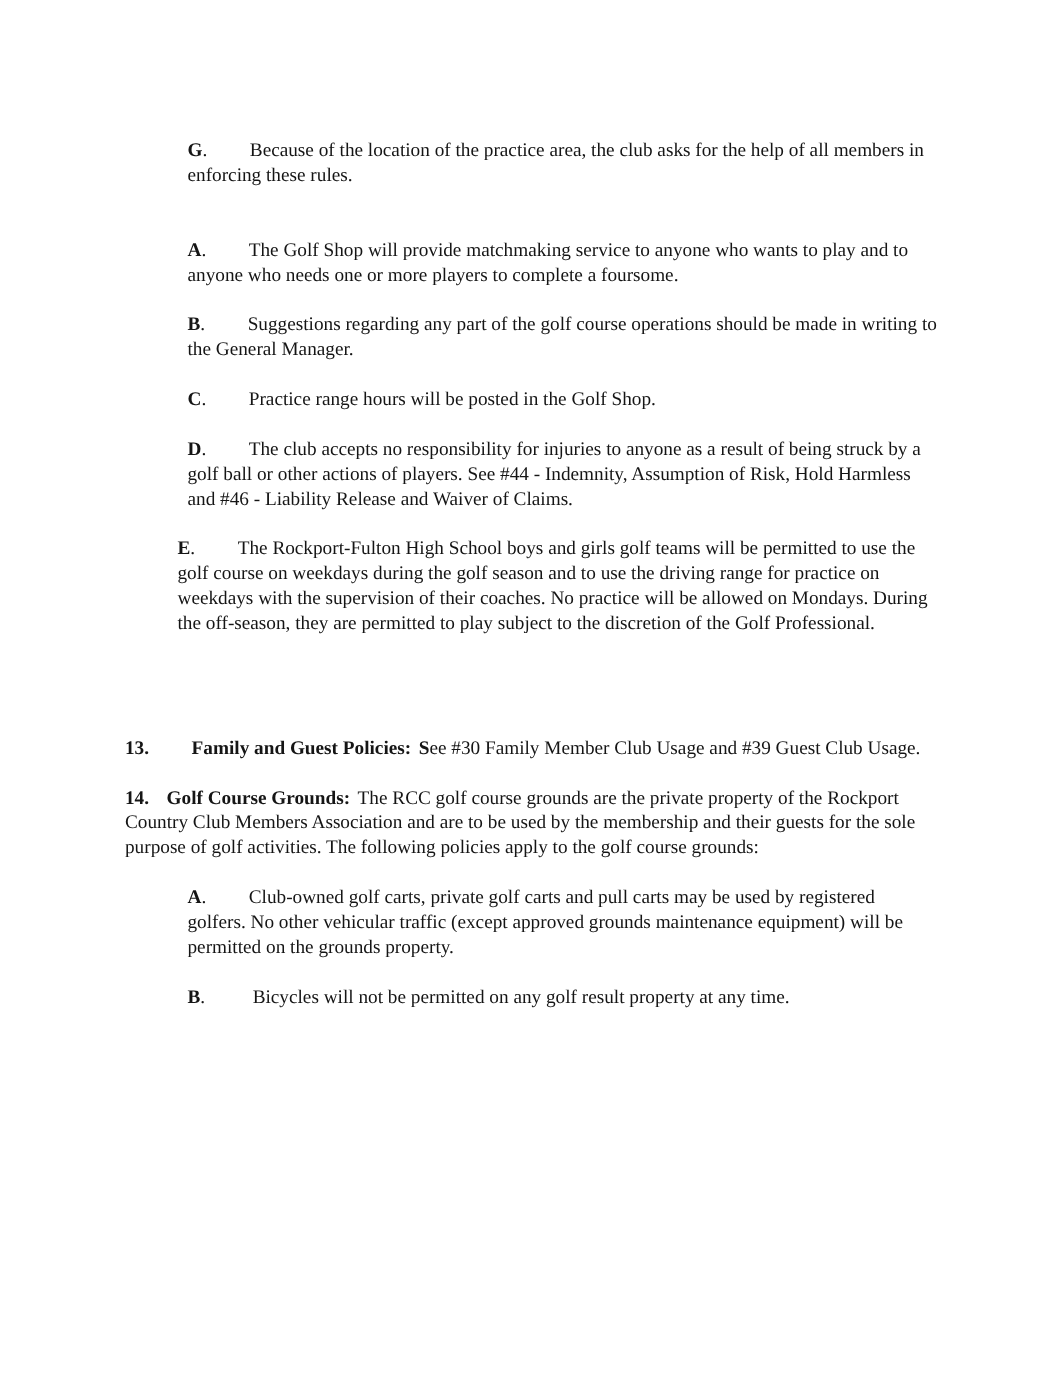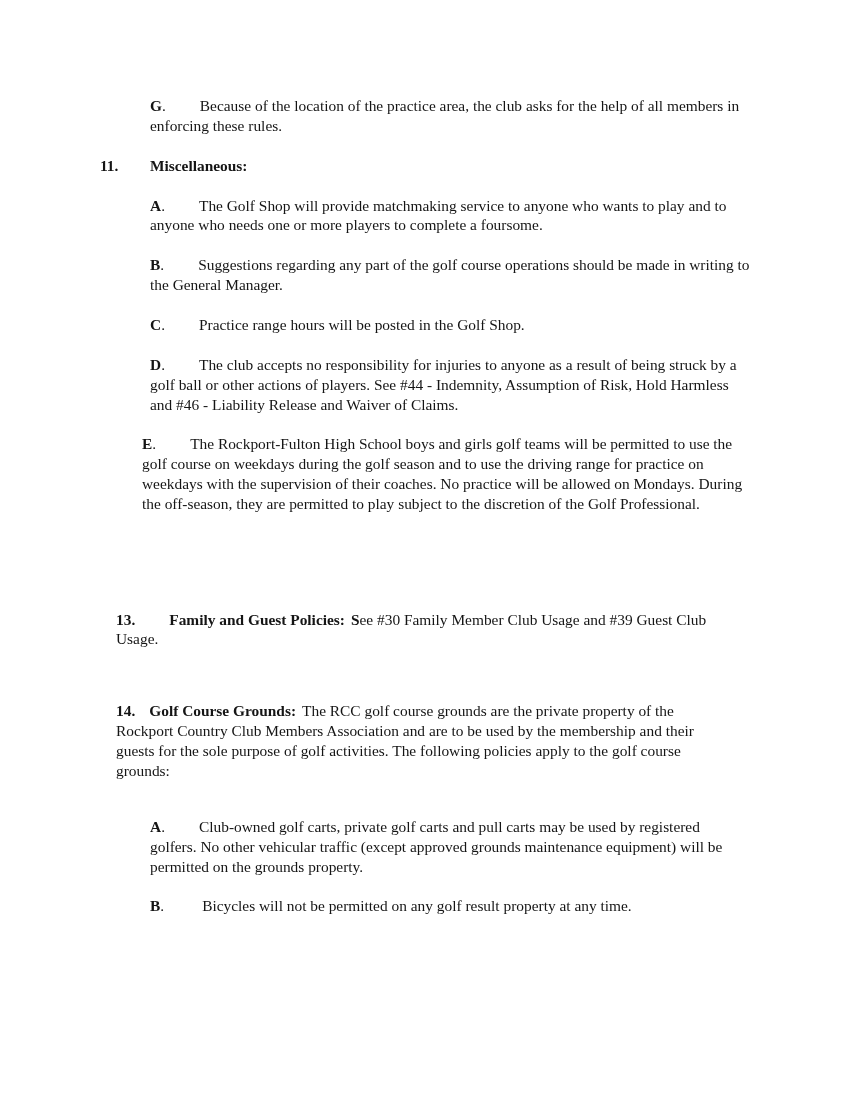--- a/index.html
+++ b/index.html
@@ -10,21 +10,21 @@
   .page {
     position: relative;
     width: 850px;
     height: 1100px;
     background: #ffffff;
     overflow: hidden;
   }
   .doc-body {
     position: absolute;
     left: 100px;
-    top: 96px;
+    top: 111px;
     width: 650px;
     font-family: "Liberation Serif", "DejaVu Serif", serif;
     font-size: 15.4px;
     line-height: 19.9px;
     color: #151515;
     text-align: left;
   }
   
   .numbered {
     position: relative;
@@ -35,21 +35,21 @@
     position: absolute;
     left: 0;
     top: 0;
     font-weight: bold;
   }
   .numbered .heading-text {
     font-weight: bold;
   }
   
   .numbered-flow {
-    margin: 16px;
+    margin: 0;
     padding-left: 0;
     text-indent: 0;
   }
   .numbered-flow .num {
     font-weight: bold;
   }
   .numbered-flow .heading-text {
     font-weight: bold;
   }
   
@@ -80,21 +80,20 @@
 </head>
 <body>
 
 <div class="page">
   <div class="doc-body">
 
     <p class="lettered"><span class="ltr">G</span><span>.</span><span class="gap"></span><span>Because of the location of the practice area, the club asks for the help of all members in enforcing these rules.</span></p>
 
     <div class="spacer-sm"></div>
 
-    <p class="numbered"><span class="num">11.</span><span class="heading-text">Miscellaneous:</span></p>
 
     <div class="spacer-sm"></div>
 
     <p class="lettered"><span class="ltr">A</span><span>.</span><span class="gap"></span><span>The Golf Shop will provide matchmaking service to anyone who wants to play and to anyone who needs one or more players to complete a foursome.</span></p>
 
     <div class="spacer-sm"></div>
 
     <p class="lettered"><span class="ltr">B</span><span>.</span><span class="gap"></span><span>Suggestions regarding any part of the golf course operations should be made in writing to the General Manager.</span></p>
 
     <div class="spacer-sm"></div>

